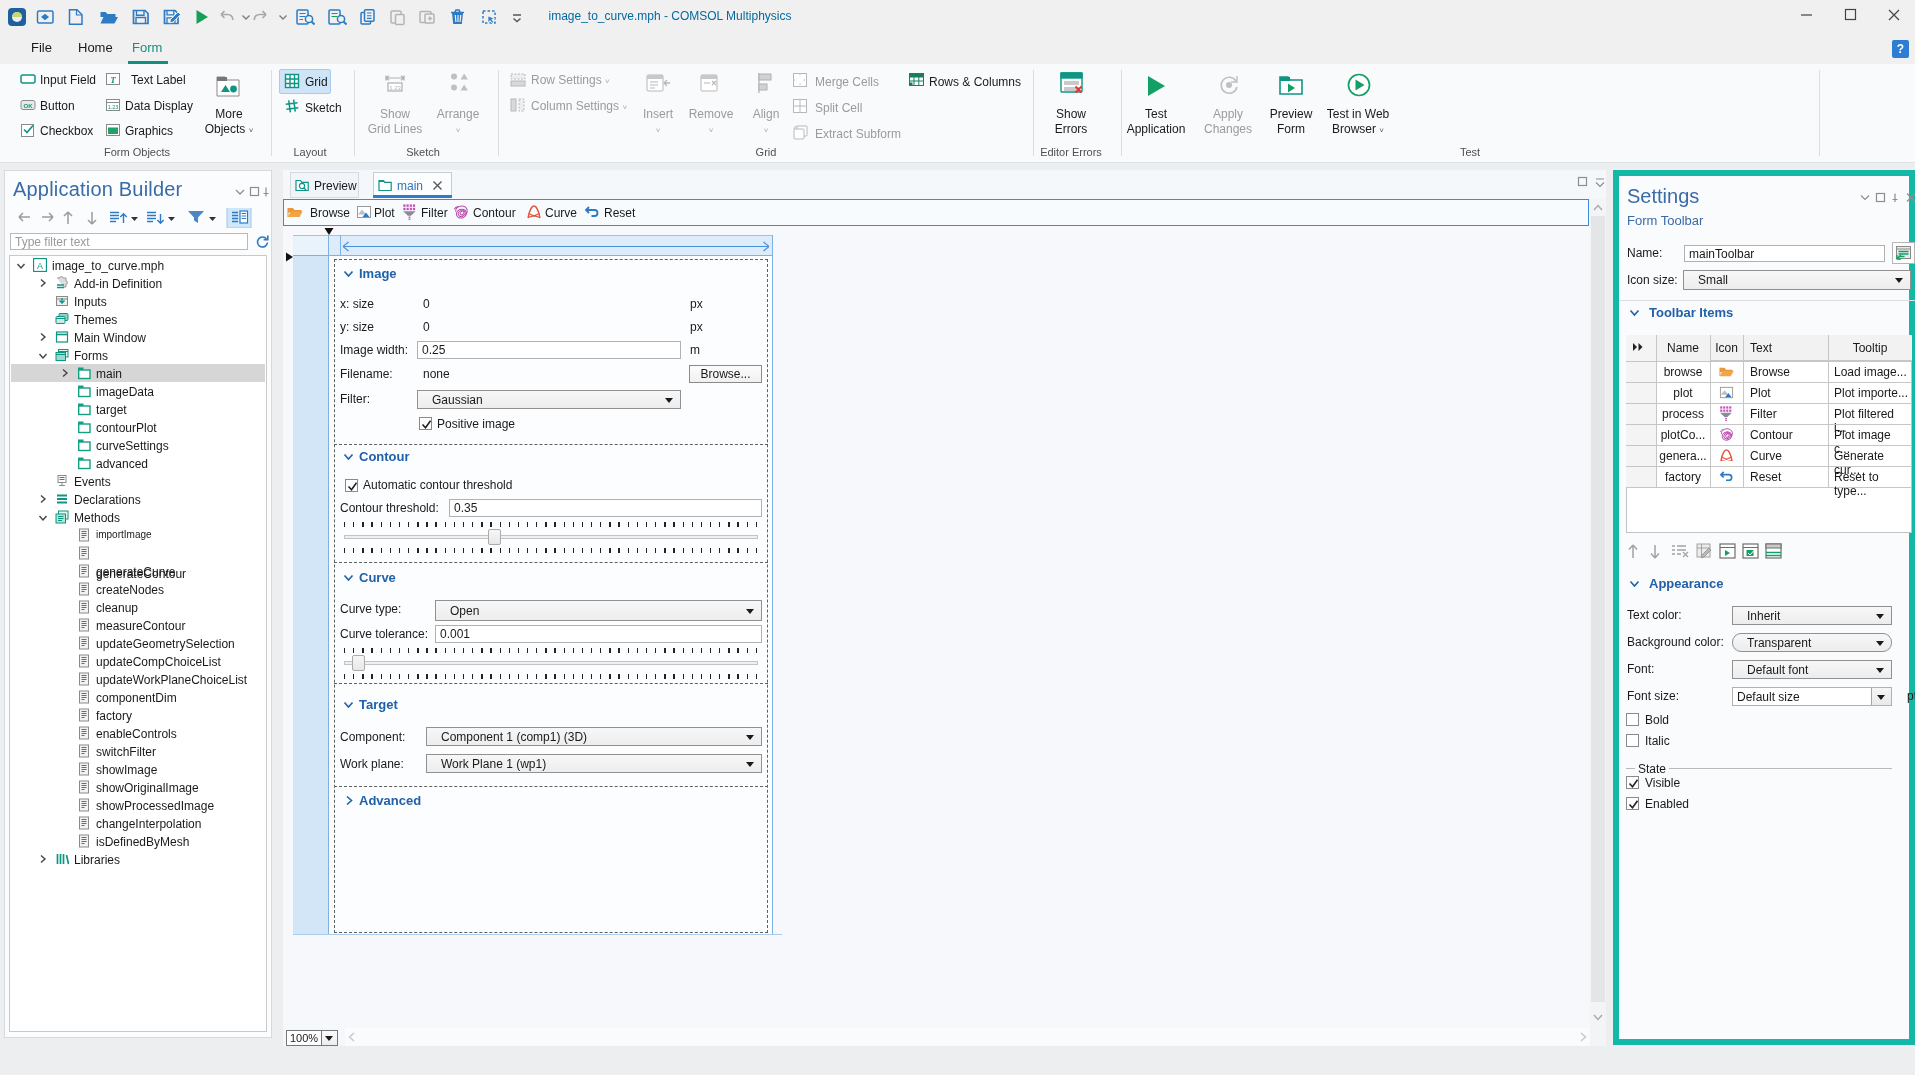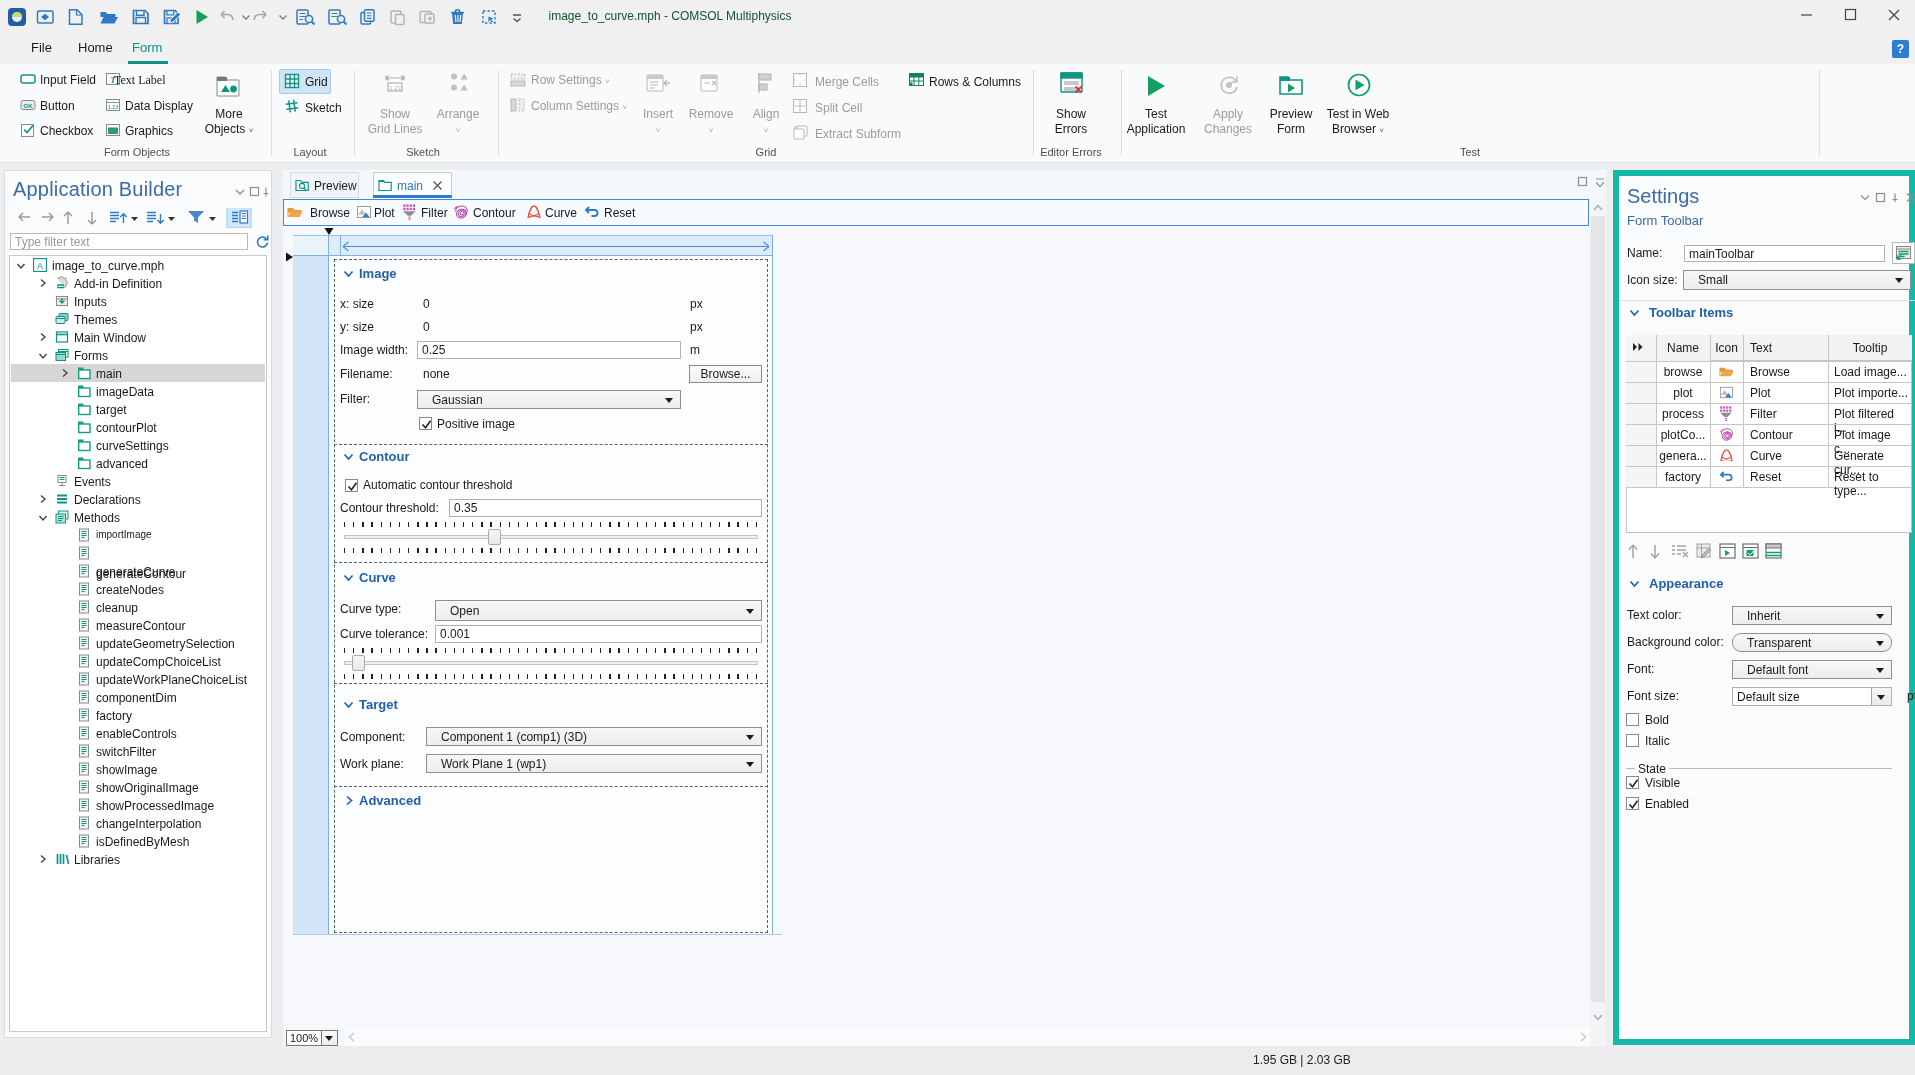--- a/index.html
+++ b/index.html
@@ -3,21 +3,21 @@
 <meta charset="utf-8">
 <style>
   * { margin:0; padding:0; box-sizing:border-box; }
   html,body { width:1915px; height:1075px; overflow:hidden; }
   body { font-family:"Liberation Sans", sans-serif; font-size:12px; color:#1a1a1a; background:#eceef0; }
   .abs { position:absolute; }
   #root { position:relative; width:1915px; height:1075px; background:#eceef0; }
 
   
   #titlebar { left:0; top:0; width:1915px; height:32px; background:#f0f0f0; }
-  #title-text { left:0; top:9px; width:1340px; text-align:center; font-size:12px; color:#14532d; }
+  #title-text { left:0; top:9px; width:1340px; text-align:center; font-size:12px; color:#0369a1; }
   .winbtn { top:0px; width:44px; height:30px; color:#444; text-align:center; line-height:30px; font-size:13px; }
 
   
   #menurow { left:0; top:32px; width:1915px; height:32px; background:#f0f0f0; }
   .menutab { top:8px; font-size:13px; color:#1a1a1a; }
   #tab-form { color:#0e9180; }
   #form-underline { left:128px; top:61px; width:40px; height:3px; background:#0e9180; }
   #helpbtn { left:1892px; top:40px; width:17px; height:18px; background:#2d7dd2; color:#fff; font-weight:bold; text-align:center; line-height:18px; border-radius:2px; font-size:12px; }
 
   
@@ -145,21 +145,21 @@
     <div class="ritem abs" style="left:40px;top:35px;">Button</div>
     <svg class="abs" style="left:20px;top:58px;" width="16" height="16">
         <rect x="1.5" y="2.5" width="12" height="12" fill="#fff" stroke="#8a8a8a"></rect>
         <path d="M4 7.5 l3 3 l6 -7" fill="none" stroke="#0f9583" stroke-width="1.7"></path>
       </svg>
     <div class="ritem abs" style="left:40px;top:60px;">Checkbox</div>
     <svg class="abs" style="left:105px;top:7px;" width="16" height="16">
         <rect x="1.5" y="2.5" width="13" height="11" fill="#fff" stroke="#8a8a8a"></rect>
         <text x="8" y="11.5" font-size="9" font-style="italic" font-weight="bold" fill="#0f9583" text-anchor="middle" font-family="Liberation Serif">T</text>
       </svg>
-    <div class="ritem abs" style="left:114px;top:9px;font-family:Liberation Serif, serif;">Text Label</div>
+    <div class="ritem abs" style="left:131px;top:9px;">Text Label</div>
     <svg class="abs" style="left:105px;top:33px;" width="16" height="16">
         <rect x="1.5" y="2.5" width="13" height="11" fill="#fff" stroke="#8a8a8a"></rect>
         <path d="M2 5.5 h12" stroke="#8a8a8a"></path>
         <text x="8" y="12" font-size="5.5" fill="#0f9583" text-anchor="middle" font-family="Liberation Sans">1.23</text>
       </svg>
     <div class="ritem abs" style="left:125px;top:35px;">Data Display</div>
     <svg class="abs" style="left:105px;top:58px;" width="16" height="16">
         <rect x="1.5" y="2.5" width="13" height="11" fill="#fff" stroke="#8a8a8a"></rect>
         <rect x="3" y="5.5" width="10" height="6.5" fill="#25a06a"></rect>
         <rect x="3" y="5.5" width="10" height="6.5" fill="url(#)"></rect>
@@ -947,16 +947,13 @@
         </svg>
       </div>
     <div class="lbl" style="left:26px;top:600px;">Visible</div>
     <div class="cb abs" style="left:7px;top:621px;">
         <svg width="13" height="13">
           <path d="M2.5 6.5 l3 3.2 l5 -7" fill="none" stroke="#222" stroke-width="1.6"></path>
         </svg>
       </div>
     <div class="lbl" style="left:26px;top:621px;">Enabled</div>
   </div>
-  <div id="statusbar" class="abs">
-    <div class="abs" style="left:1253px;top:6px;font-size:12px;color:#222;">1.95 GB | 2.03 GB</div>
-  </div>
 </div>
 
 </body></html>

